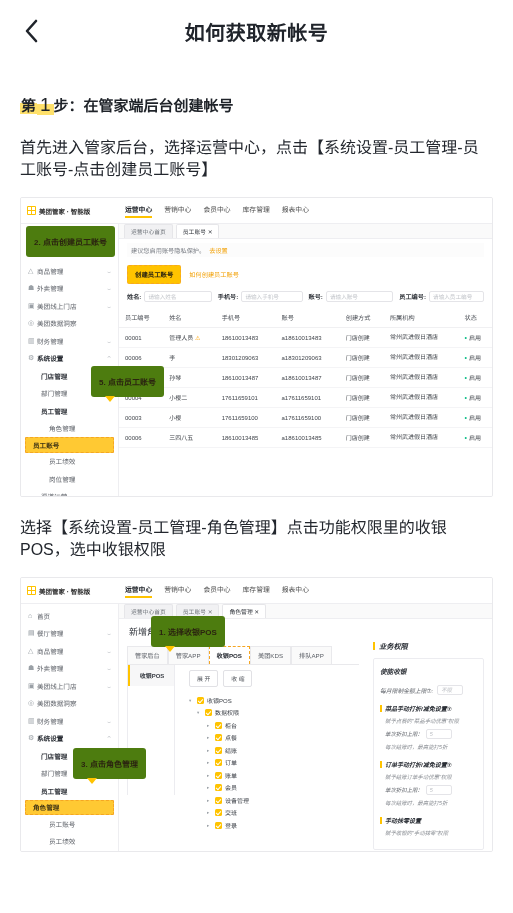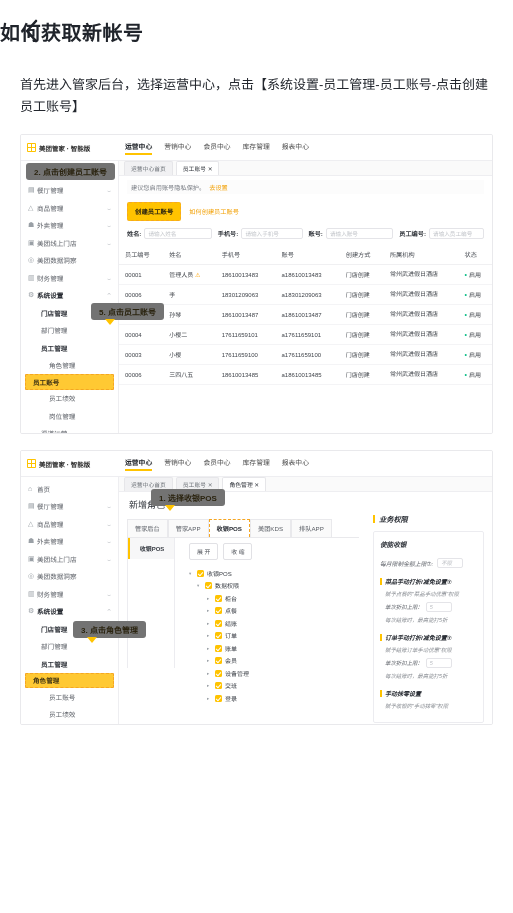--- a/index.html
+++ b/index.html
@@ -21,21 +21,21 @@
   }
   .back-btn {
     width: 26px; height: 26px;
     display: flex; align-items: center; justify-content: center;
     cursor: pointer;
   }
   .back-btn svg { display: block; }
   .page-title {
     position: absolute;
     left: 0; right: 0;
-    text-align: left;
+    text-align: center;
     font-size: 20px;
     font-weight: 700;
     letter-spacing: 0.5px;
     color: #20242b;
     pointer-events: none;
   }
 
   
   .article { padding: 0 20px; }
 
@@ -52,22 +52,22 @@
     padding: 0 1px;
   }
   .step-head .num {
     font-size: 19px;
     font-weight: 400;
     padding: 0 3px;
     background: linear-gradient(to top, #ffe16b 52%, transparent 52%);
   }
 
   .step-desc {
-    margin-top: 12px;
-    font-size: 13px;
+    margin-top: 20px;
+    font-size: 16px;
     line-height: 22px;
     color: #23272e;
   }
 
   
   .shot {
     margin-top: 16px;
     border: 1px solid #e9e9ec;
     border-radius: 2px;
     background: #fff;
@@ -271,25 +271,25 @@
     border-bottom: 1px solid #f4f4f6;
     vertical-align: middle;
   }
   .cell-org { line-height: 7.5px; }
   .dot-on { color: #0bbd87; font-size: 7px; margin-right: 2px; }
   .warn-ic { color: #ffa200; font-size: 6px; }
 
   
   .callout {
     position: absolute;
-    background: #737373;
+    background: #4d7c0f;
     color: #2b2410;
     font-size: 8px;
     font-weight: 700;
-    padding: 3px 8px;
+    padding: 10px 8px;
     border-radius: 3px;
     white-space: nowrap;
     z-index: 9;
   }
   .callout::after {
     content: "";
     position: absolute;
     left: 14px; bottom: -5px;
     border-left: 5px solid transparent;
     border-right: 5px solid transparent;
@@ -437,20 +437,23 @@
       <svg width="15" height="24" viewBox="0 0 15 24" fill="none">
         <path d="M12 2 L3 12 L12 22" stroke="#20242b" stroke-width="2.6" stroke-linecap="round" stroke-linejoin="round"></path>
       </svg>
     </span>
   </div>
   <div class="page-title">如何获取新帐号</div>
 </div>
 
 <div class="article">
 
+  <div class="step-head">
+    <span class="marker">第</span><span class="num">1</span><span>步：</span><span>在管家端后台创建帐号</span>
+  </div>
   <div class="step-desc">首先进入管家后台，选择运营中心，点击【系统设置-员工管理-员工账号-点击创建员工账号】</div>
 
   <div class="shot shot-1">
 
     <div class="app-top">
       <div class="app-logo">
         <span class="logo-mark"></span>
         <span class="logo-text">美团管家 · 智能版</span>
       </div>
       <div class="app-menus">
@@ -635,20 +638,21 @@
             </tr>
           </tbody>
         </table>
       </div>
     </div>
 
     <div class="callout c1">2. 点击创建员工账号</div>
     <div class="callout c2">5. 点击员工账号</div>
   </div>
 
+  <div class="step-desc">选择【系统设置-员工管理-角色管理】点击功能权限里的收银POS，选中收银权限</div>
 
   <div class="shot shot-2">
 
     <div class="app-top">
       <div class="app-logo">
         <span class="logo-mark"></span>
         <span class="logo-text">美团管家 · 智能版</span>
       </div>
       <div class="app-menus">
         <span class="m active">运营中心</span>

